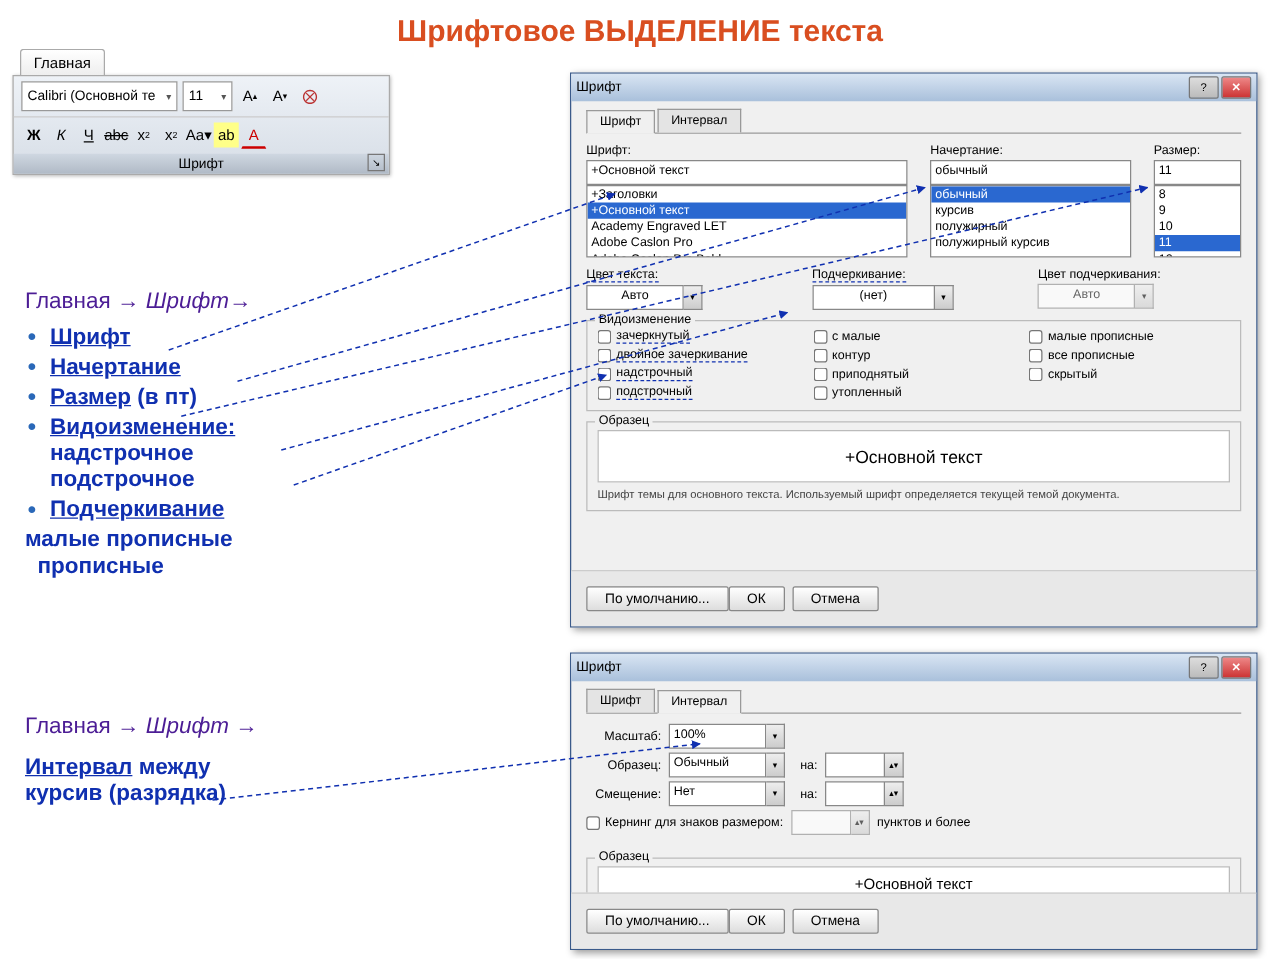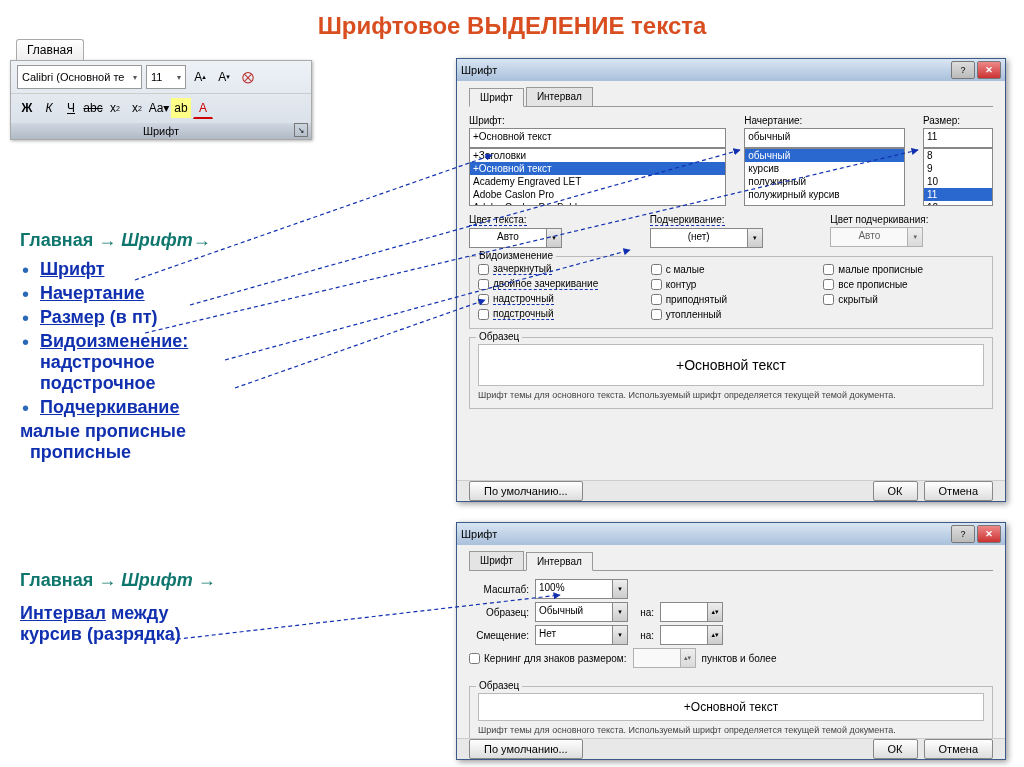--- a/index.html
+++ b/index.html
@@ -84,22 +84,22 @@
 
   
   .left-text {
     position: absolute;
     left: 20px;
     top: 230px;
     width: 330px;
     font-size: 18px;
   }
   .path-line {
-    color: #0f766e;
-    font-weight: bold;
+    color: #4c1d95;
+    font-weight: normal;
     margin-bottom: 8px;
   }
   .path-line .italic { font-style: italic; }
   .bullet-list { list-style: none; padding-left: 20px; margin:0;}
   .bullet-list li { position: relative; margin: 3px 0; }
   .bullet-list li::before {
     content: "•";
     color: #2a68b8;
     position: absolute;
     left: -18px;
@@ -157,21 +157,21 @@
   .combo .arrow { width:14px; border:1px solid #888; border-left:none; background:linear-gradient(#eee,#ccc); display:flex;align-items:center;justify-content:center; font-size:7px;}
   
   .groupbox { border:1px solid #bbb; margin-top:8px; padding: 6px 8px 8px 8px; position:relative;}
   .grouplbl { position:absolute; top:-7px; left:6px; background:#f0f0f0; padding:0 3px; font-size:10px;}
   .check-grid { display:grid; grid-template-columns: 1fr 1fr 1fr; gap:3px 12px;}
   .chk { display:flex; align-items:center; gap:4px; font-size:10px;}
   .chk input { width:11px; height:11px; margin:0;}
   
   .sample-box { border:1px solid #bbb; height:40px; display:flex; align-items:center; justify-content:center; font-size:14px; background:#fff;}
   .hint { font-size:9px; color:#444; margin-top:4px;}
-  .dlg-buttons { display:flex; justify-content:space-between; align-items:center; padding:0 12px; border-top:1px solid #ccc; position:absolute; bottom:0; left:0; right:0; background:#e8e8e8;}
+  .dlg-buttons { display:flex; align-items:center; padding:12px 12px; border-top:1px solid #ccc; position:absolute; bottom:0; left:0; right:0; background:#e8e8e8;}
   .btn { border:1px solid #888; background:linear-gradient(#fff,#ddd); padding:3px 14px; font-size:11px; border-radius:2px;}
   
   .d2 .form-row { display:flex; align-items:center; gap:6px; margin:3px 0; font-size:10px;}
   .d2 .form-row .lbl2 { width:60px; text-align:right;}
   .d2 .combo .txtbox { width:70px;}
   .d2 .rlbl { width:20px; text-align:right;}
 
   
   svg.arrows { position:absolute; left:0; top:0; width:1024px; height:767px; pointer-events:none; }
 

